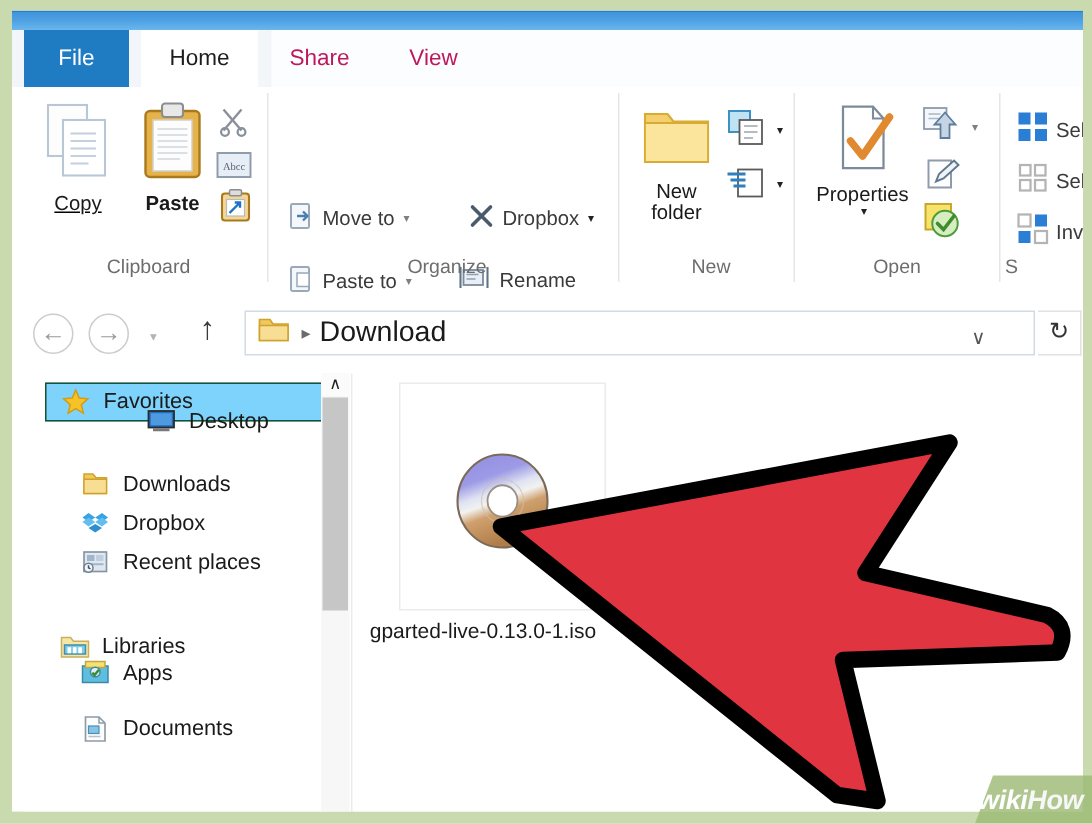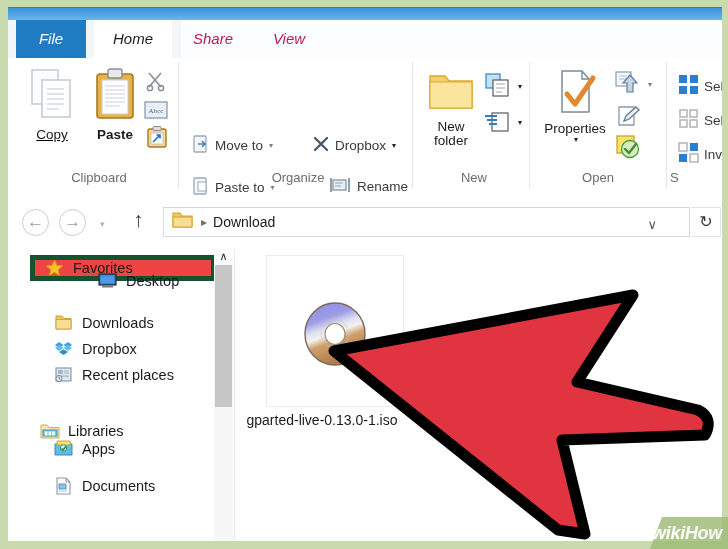--- a/index.html
+++ b/index.html
@@ -44,21 +44,20 @@
   }
   .tab {
     position: absolute; top: 0;
     height: 38px;
     line-height: 38px;
     font-size: 15px;
     color: #1d1d1d;
     text-align: center;
     cursor: default;
     user-select: none;
-    font-style: italic;
   }
   #tab-file {
     left: 8px; width: 70px;
     background: #1f7cc2;
     color: #ffffff;
     height: 38px;
   }
   #tab-home {
     left: 86px; width: 78px;
     background: #ffffff;
@@ -160,21 +159,21 @@
     background: #ffffff;
     border: 1px solid #d2dbe4;
     box-sizing: border-box;
     display: flex; align-items: center;
   }
   #addr-folder-icon { margin-left: 8px; }
   #addr-sep {
     font-size: 12px; color: #6b6b6b; margin: 0 6px 0 8px;
   }
   #addr-crumb {
-    font-size: 14px; color: #1a1a1a;
+    font-size: 19px; color: #1a1a1a;
   }
   #addr-dropdown {
     position: absolute; right: 32px; top: 9px;
     font-size: 13px; color: #555; cursor: default; user-select:none;
   }
   #addr-refresh {
     position: absolute; left: 684px; top: 11px;
     width: 29px; height: 30px;
     border: 1px solid #e2e2e2; border-left: none;
     box-sizing: border-box;
@@ -209,22 +208,22 @@
     color: #1a1a1a;
     white-space: nowrap;
     cursor: default; user-select: none;
   }
   .nav-root {
     left: 14px; width: 186px;
     padding-left: 10px;
     box-sizing: border-box;
   }
   .nav-root.highlight {
-    background: #ef4444;
-    border: 5px solid #14532d;
+    background: #7dd3fc;
+    border: 1px solid #14532d;
     box-sizing: border-box;
   }
   .nav-child { left: 38px; }
   .nav-ico {
     width: 20px; height: 18px; margin-right: 8px;
     flex: 0 0 20px;
     position: relative;
   }
 
   
@@ -421,21 +420,21 @@
       <div class="rb rb-row" style="left:303px; top:76px;">
         <span>
           <svg width="20" height="20" viewBox="0 0 20 20">
             <path d="M4 4 L16 16 M16 4 L4 16" stroke="#4a5a6a" stroke-width="2.4" stroke-linecap="round"></path>
           </svg>
         </span>
         <span class="rb-label">Dropbox</span>
         <span class="caret caret-dark">▾</span>
       </div>
 
-      <div class="rb rb-row" style="left:321px; top:118px;justify-content:flex-end;">
+      <div class="rb rb-row" style="left:297px; top:118px;justify-content:flex-end;">
         <span>
           <svg width="24" height="18" viewBox="0 0 24 18">
             <rect x="4" y="4" width="13" height="10" fill="#e9eff6" stroke="#7c8b9b" stroke-width="1.2"></rect>
             <line x1="2" y1="2" x2="2" y2="16" stroke="#5e7487" stroke-width="1.4"></line>
             <line x1="20" y1="2" x2="20" y2="16" stroke="#5e7487" stroke-width="1.4"></line>
             <line x1="6" y1="7" x2="14" y2="7" stroke="#8fa0b0" stroke-width="1"></line>
             <line x1="6" y1="10" x2="12" y2="10" stroke="#8fa0b0" stroke-width="1"></line>
           </svg>
         </span>
         <span class="rb-label">Rename</span>

